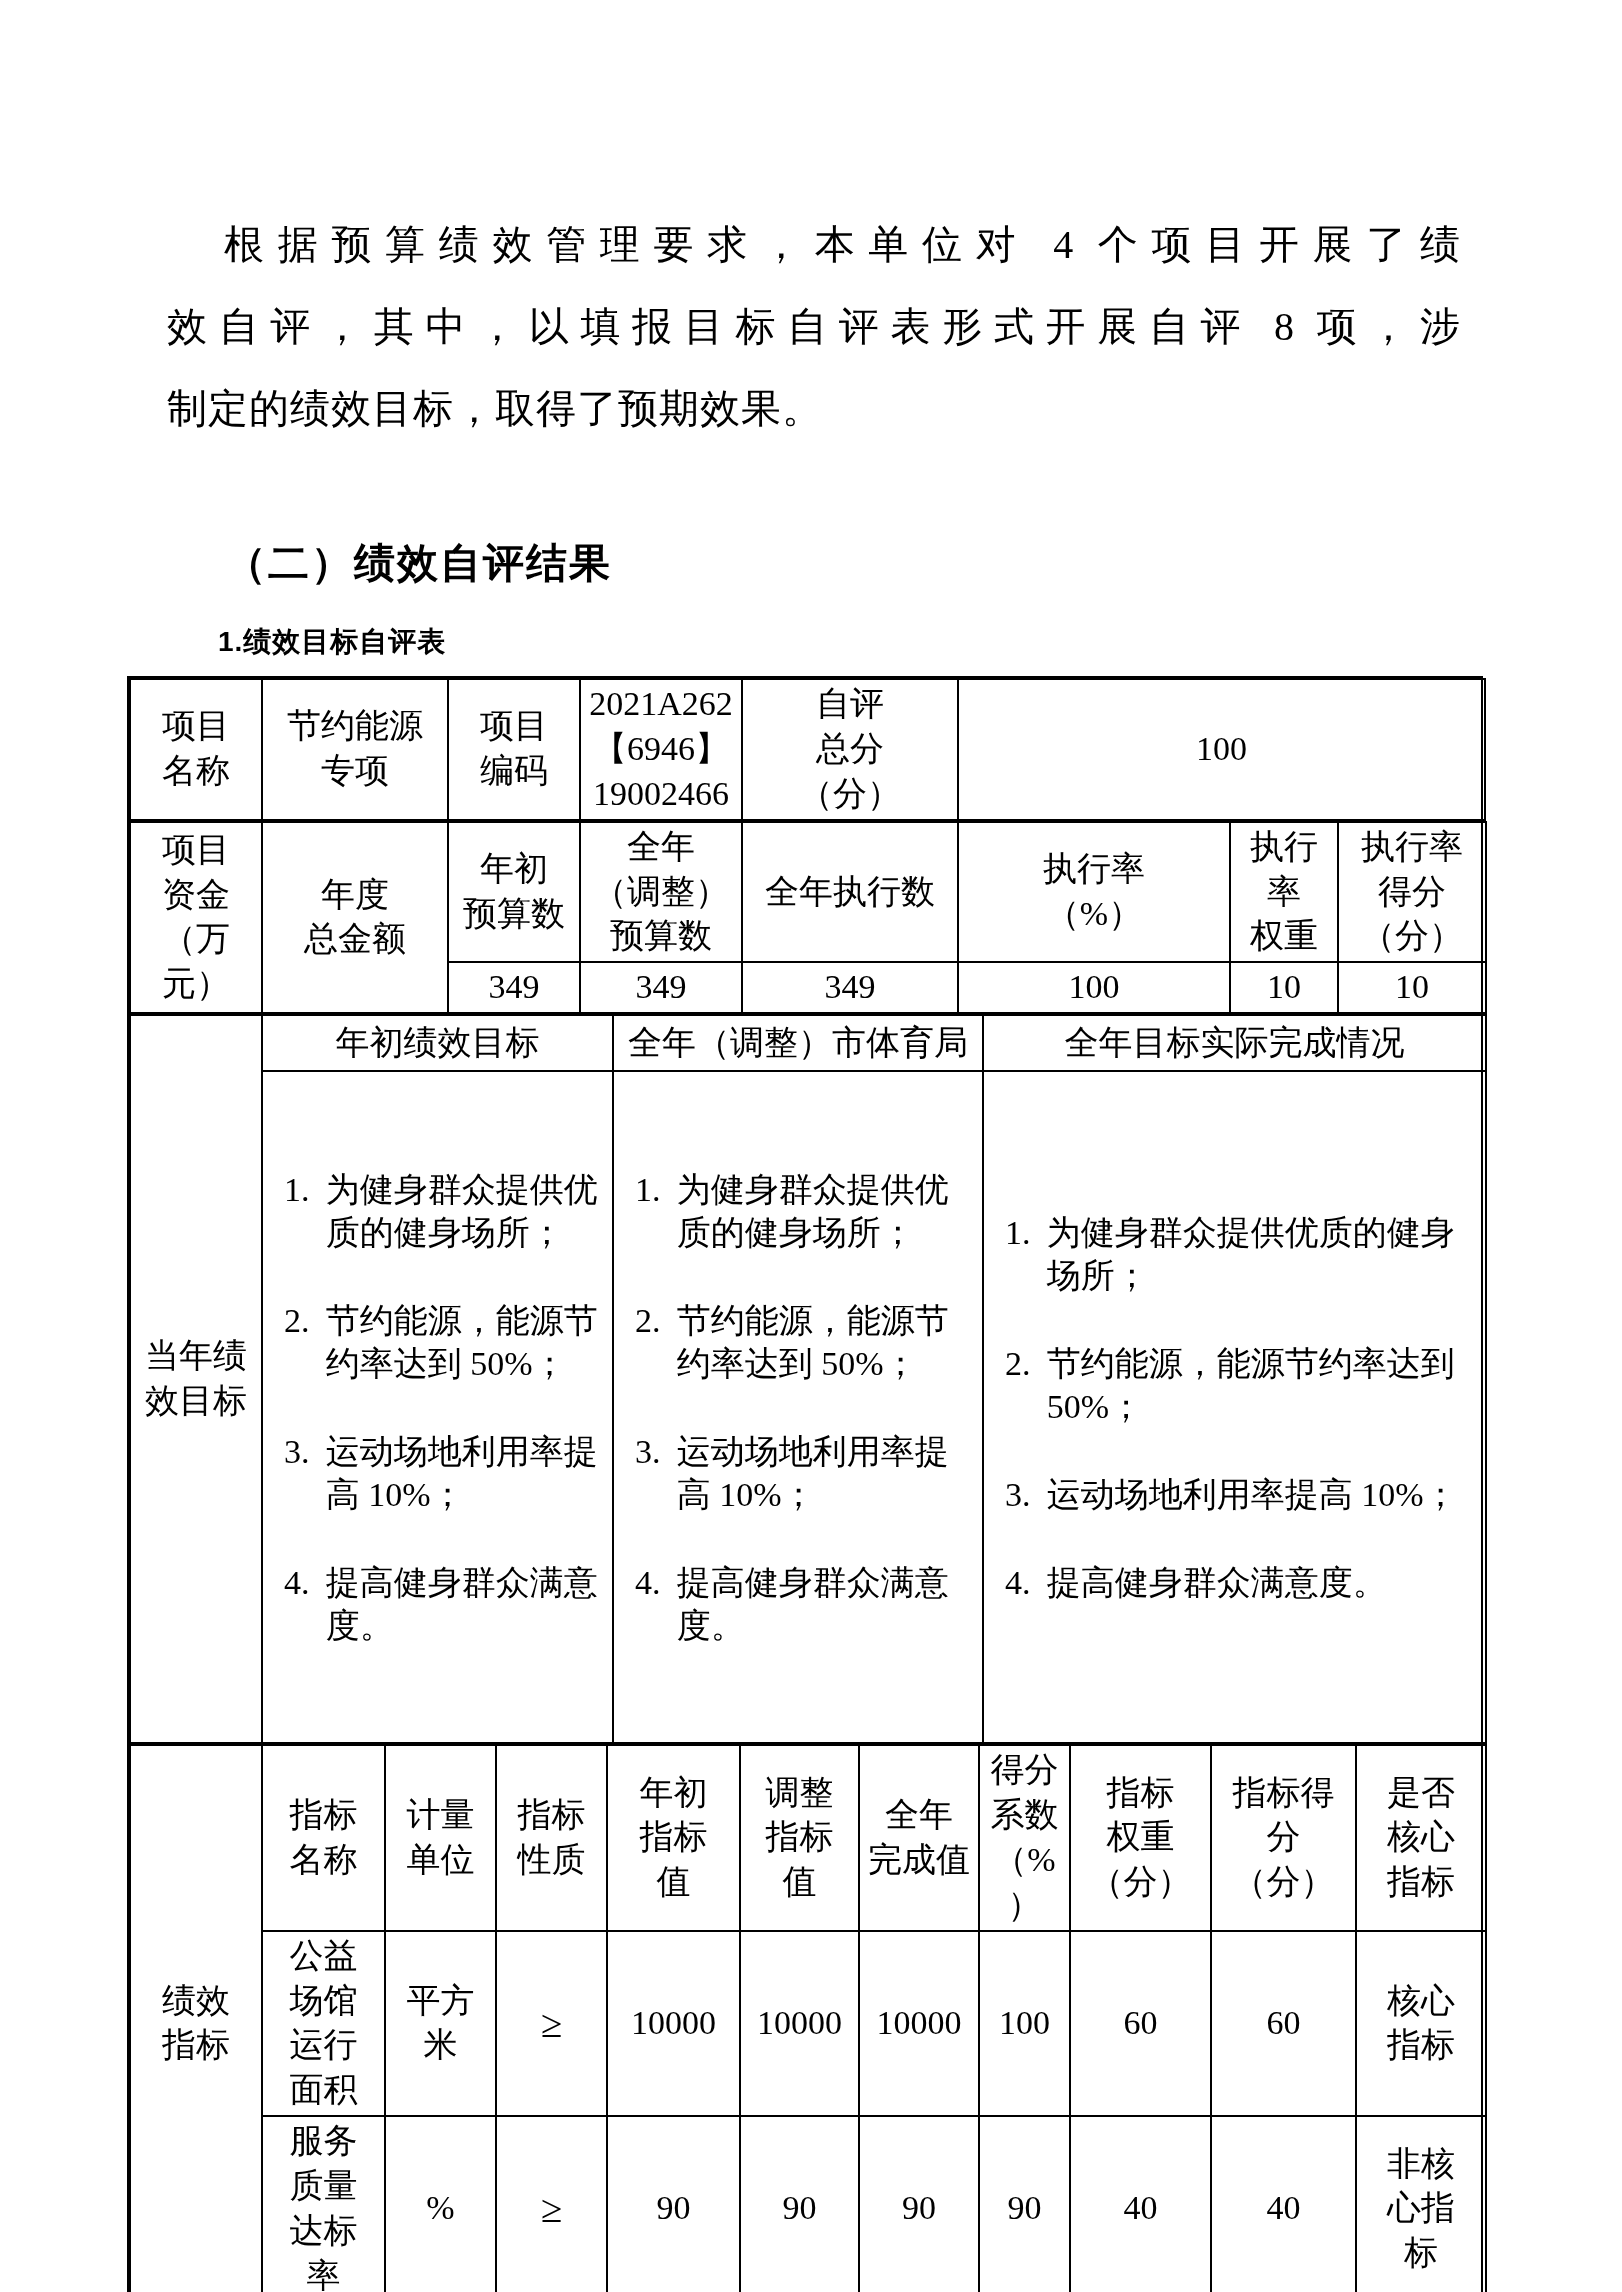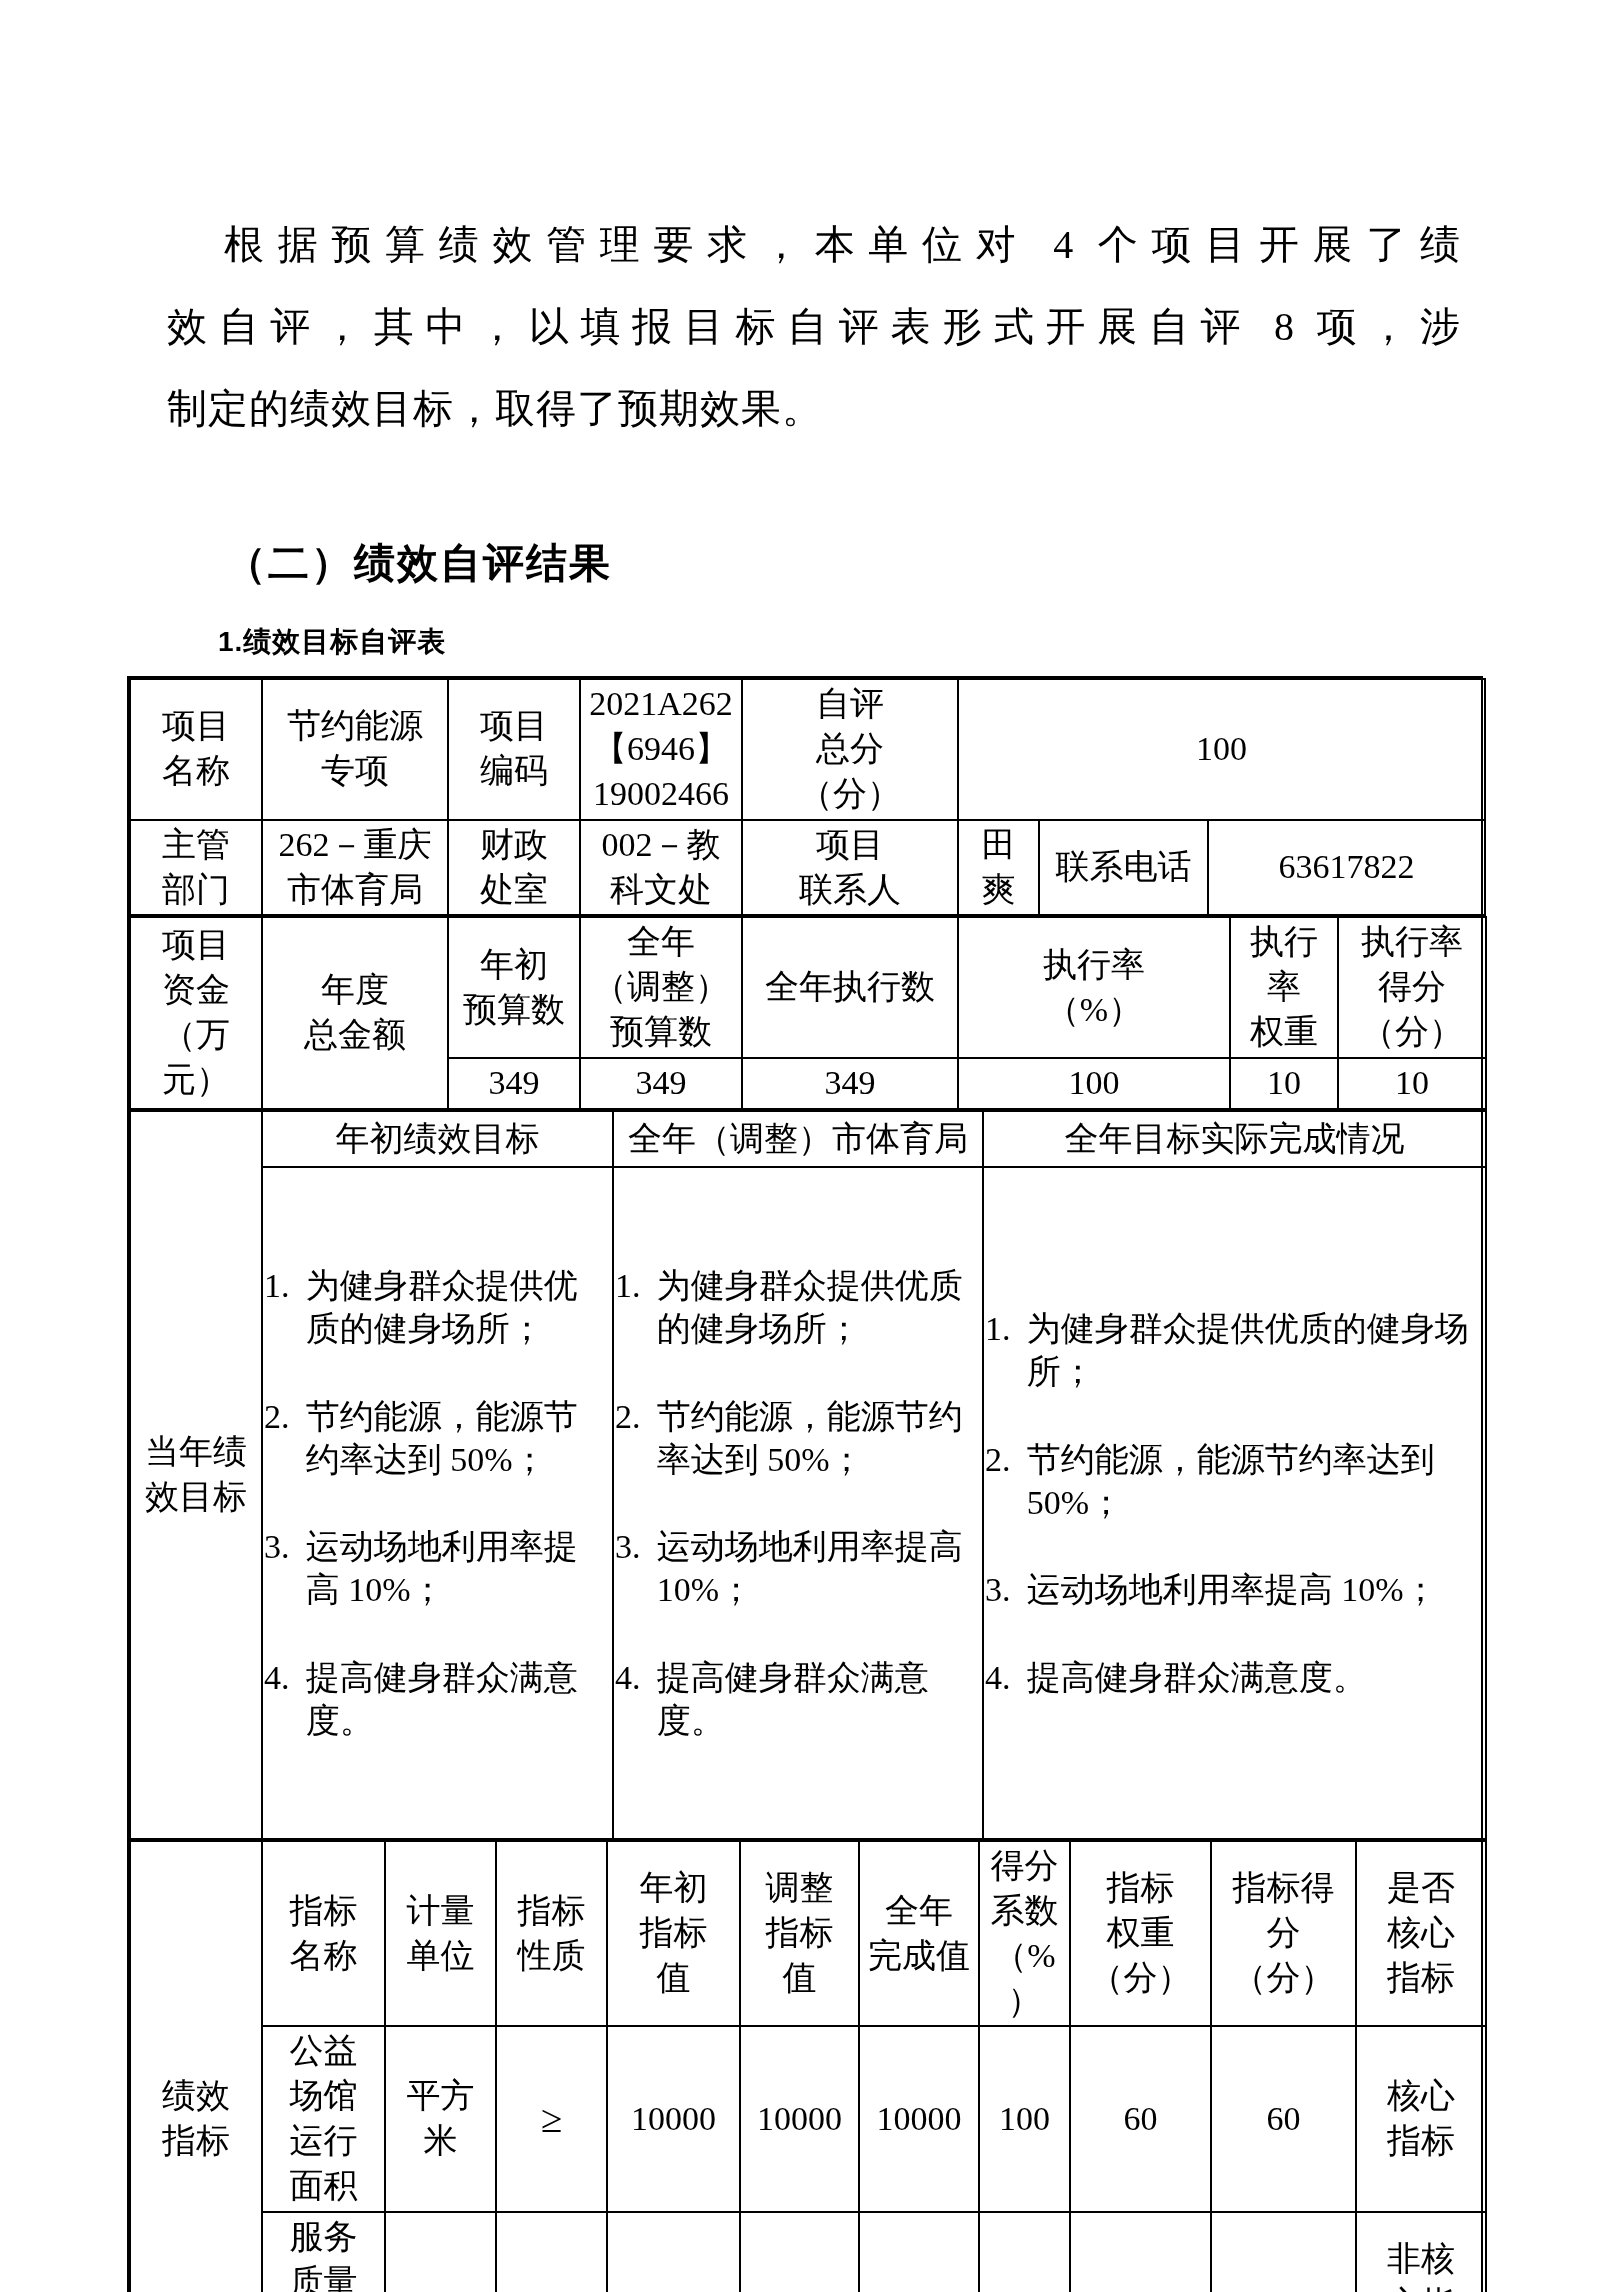--- a/index.html
+++ b/index.html
@@ -32,21 +32,21 @@
   }
   .selftable td{
     border:2px solid #000;
     text-align:center;vertical-align:middle;
     font-size:34px;line-height:1.32;
     padding:2px 3.9px;white-space:pre-line;
     overflow:hidden;word-break:break-all;
   }
   tr.thick-top td{border-top:2.9px solid #000;margin-left:41px;}
   td.goal-cell{text-align:left;vertical-align:middle;padding:5.9px 5.9px 5.9px 0;}
-  td.goal-cell ol{margin:0;padding-left:35px;list-style:decimal outside;}
+  td.goal-cell ol{margin:0;padding-left:55px;list-style:decimal outside;}
   td.goal-cell li{padding-left:7.8px;line-height:43px;white-space:normal;word-break:normal;}
   td.gte{font-size:39px;}
 </style>
 </head>
 <body>
 
 <div class="para">
   <div class="jline first">根据预算绩效管理要求，本单位对 4 个项目开展了绩</div>
   <div class="jline">效自评，其中，以填报目标自评表形式开展自评 8 项，涉</div>
   <div>制定的绩效目标，取得了预期效果。</div>
@@ -76,36 +76,20 @@
 专项</td>
       <td>项目
 编码</td>
       <td>2021A262
 【6946】
 19002466</td>
       <td>自评
 总分
 （分）</td>
       <td colspan="3">100</td>
-    </tr>
-    <tr style="height:78px">
-      <td>主管
-部门</td>
-      <td>262－重庆
-市体育局</td>
-      <td>财政
-处室</td>
-      <td>002－教
-科文处</td>
-      <td>项目
-联系人</td>
-      <td>田
-爽</td>
-      <td>联系电话</td>
-      <td>63617822</td>
     </tr>
   </tbody>
     </table>
 
   <table>
     <colgroup>
       <col style="width:132px">
         <col style="width:186px">
         <col style="width:132px">
         <col style="width:162px">

